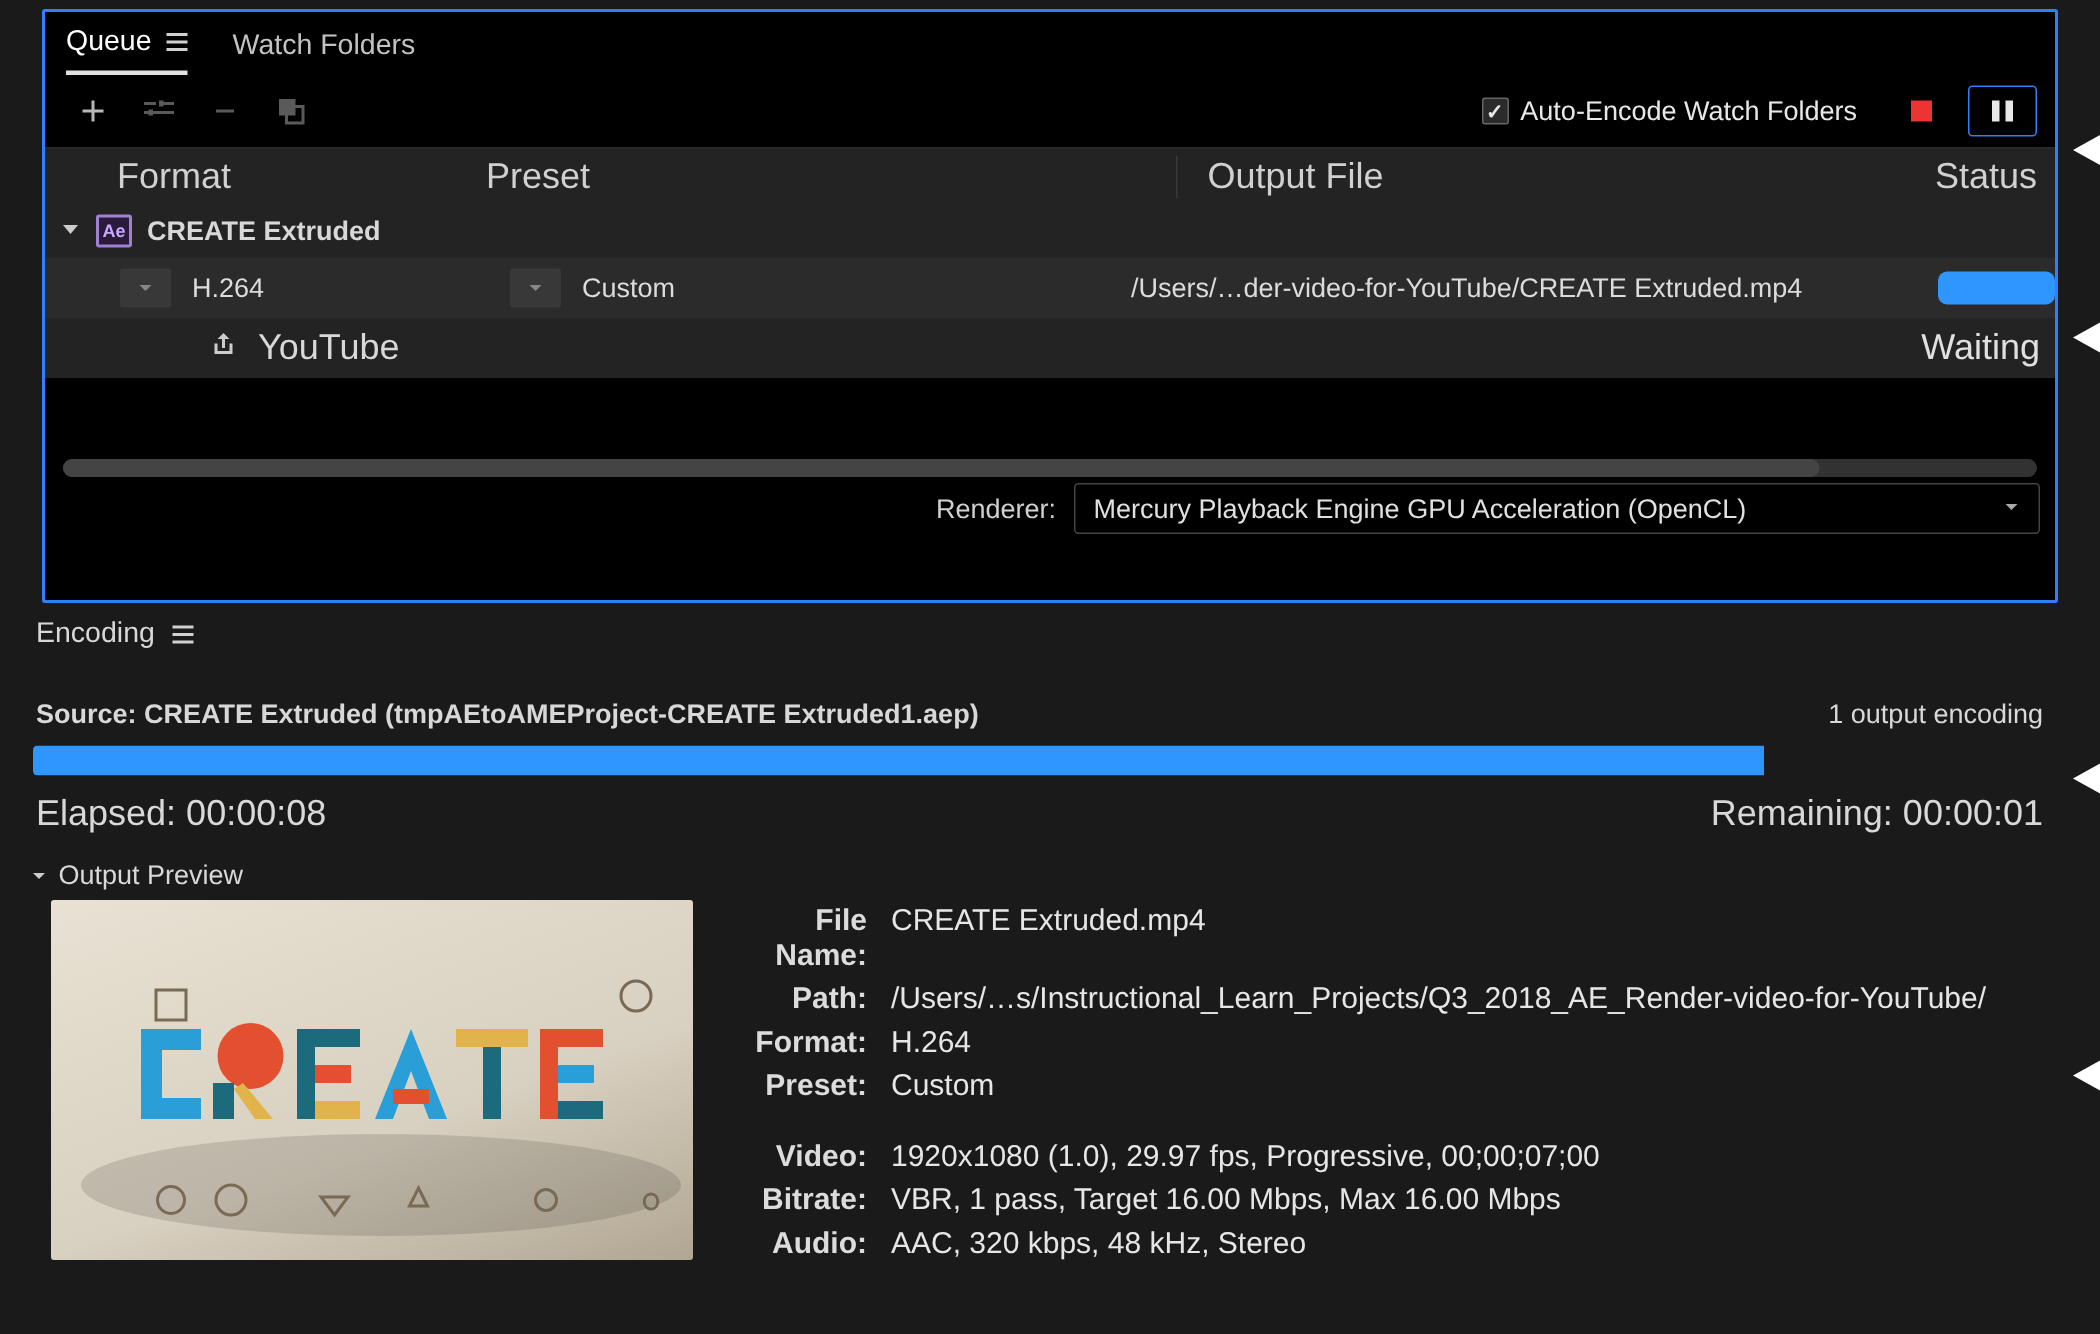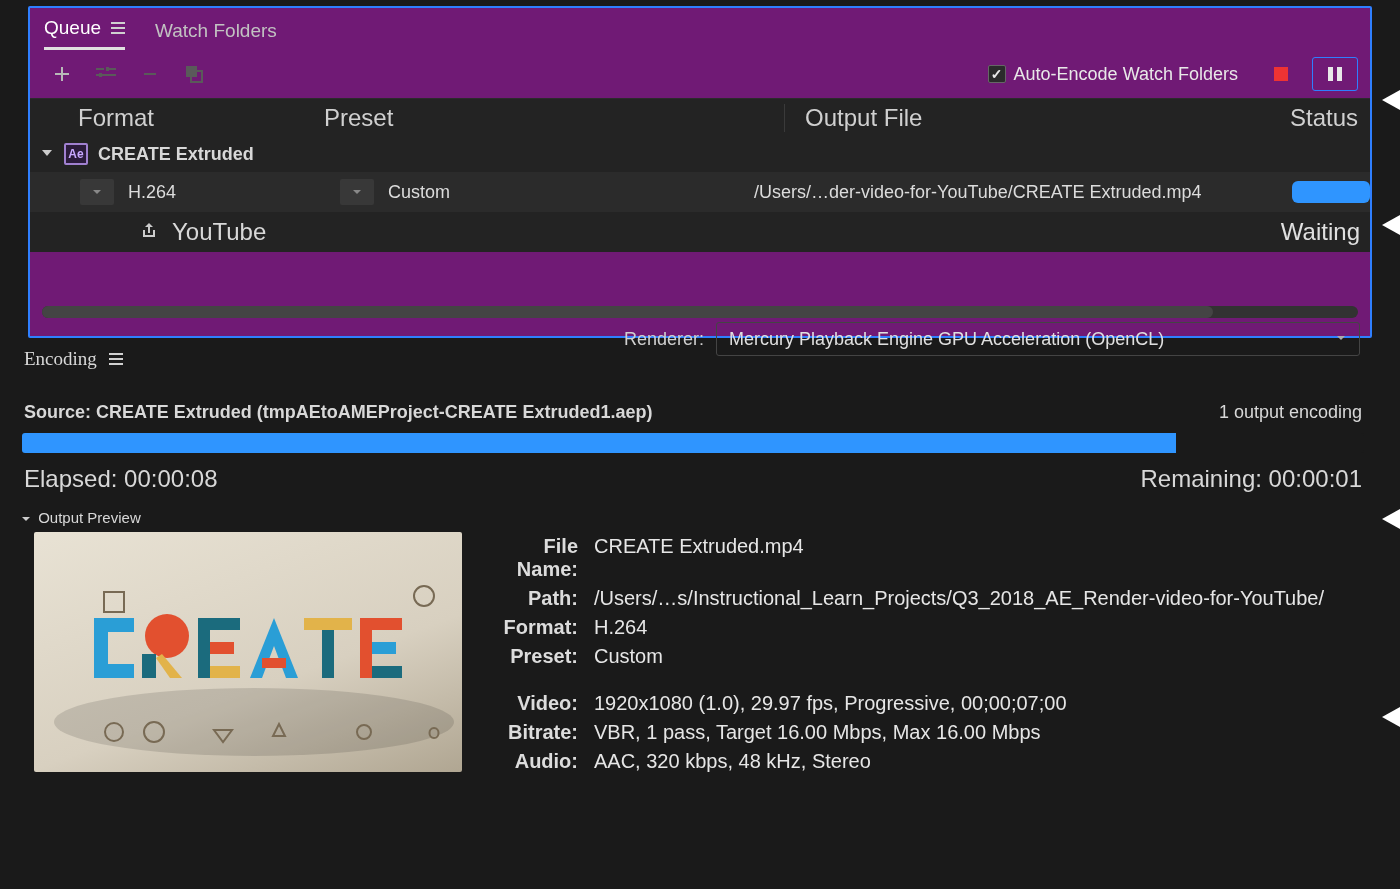--- a/index.html
+++ b/index.html
@@ -9,24 +9,24 @@
     font-size: 15px;
     color: #d8d8d8;
     width: 1400px;
     height: 889px;
     overflow: hidden;
   }
 
   .queue-panel {
     border: 2px solid #2f7fff;
     margin: 6px 28px 6px 28px;
-    background: #701a75;
+    background: #000000;
     border-radius: 2px;
     position: relative;
-    height: 332px;
+    height: 396px;
   }
 
   
   .tab-row { height: 42px; display: flex; align-items: flex-end; padding: 0 14px; gap: 30px; }
   .tab { display:flex; align-items:center; gap:10px; padding: 8px 0 8px 0; color: #c2c2c2; font-size: 19px; }
   .tab.active { border-bottom: 3px solid #e0e0e0; color:#fff; }
   .tab .menu-icon { display:inline-block; width:14px; height:12px; position:relative; }
   .tab .menu-icon span, .tab .menu-icon span::before, .tab .menu-icon span::after {
     content:""; position:absolute; left:0; right:0; height:2px; background:#d0d0d0;
   }
@@ -77,40 +77,40 @@
   .thinscroll { height:12px; margin: 0 12px; background:#323232; border-radius:6px; position:relative; }
   .thinscroll .thumb { position:absolute; left:0; top:0; height:100%; width:89%; background:#444; border-radius:6px; }
 
   .renderer { display:flex; align-items:center; height:42px; padding: 0 10px 0 0; justify-content:flex-end; gap:12px; font-size:18px; }
   .renderer-lbl { color:#d0d0d0; }
   .renderer-dd { flex:0 0 644px; height:34px; border:1px solid #444; border-radius:3px; display:flex; align-items:center; padding: 0 12px; color:#e0e0e0; justify-content:space-between; }
   .caret-down { color:#aaa; font-size:14px; }
 
   
   .enc-panel { margin: 6px 28px 0 14px; }
-  .enc-header { display:flex; align-items:center; gap:12px; font-size:19px; padding: 4px 10px; font-family: Liberation Serif, serif; }
+  .enc-header { display:flex; align-items:center; gap:12px; font-size:19px; padding: 4px 10px; }
   .enc-header .menu-icon { display:inline-block; width:14px; height:12px; position:relative; }
   .enc-header .menu-icon span, .enc-header .menu-icon span::before, .enc-header .menu-icon span::after {
     content:""; position:absolute; left:0; right:0; height:2px; background:#d0d0d0;
   }
   .enc-header .menu-icon span { top:5px; }
   .enc-header .menu-icon span::before { top:-5px; }
   .enc-header .menu-icon span::after { top:5px; }
 
   .src-row { display:flex; margin-top: 28px; font-size:18px; font-weight:bold; padding: 0 10px; }
   .src-row .src { flex:1; }
   .src-row .count { font-weight:normal; }
 
   .progress { height:20px; margin: 10px 8px; background:#1a1a1a; border-radius:3px; position:relative; overflow:hidden; }
   .progress .fill { position:absolute; left:0; top:0; bottom:0; background:#2f95ff; }
 
   .time-row { display:flex; padding: 2px 10px; font-size:24px; }
   .time-row .el { flex:1; }
 
-  .preview-hdr { margin-top: 14px; padding: 0 6px; font-size:15px; }
+  .preview-hdr { margin-top: 14px; padding: 0 6px; font-size:18px; }
   .preview-body { display:flex; gap:24px; padding: 6px 8px 0 20px; }
   .thumb-box { width:428px; height:240px; background:linear-gradient(160deg,#e8e2d4 0%, #d8d0c0 60%, #b0a692 100%); border-radius:2px; overflow:hidden; position:relative; }
   .create-svg { width:100%; height:100%; display:block; }
 
   .meta { flex:1; font-size:20px; }
   .meta table { border-collapse:collapse; }
   .meta td { padding: 3px 8px; vertical-align:top; }
   .meta .k { text-align:right; font-weight:bold; color:#dcdcdc; width:100px; }
   .meta .v { color:#e6e6e6; font-weight:normal; }
   .gap td { height:18px; }

